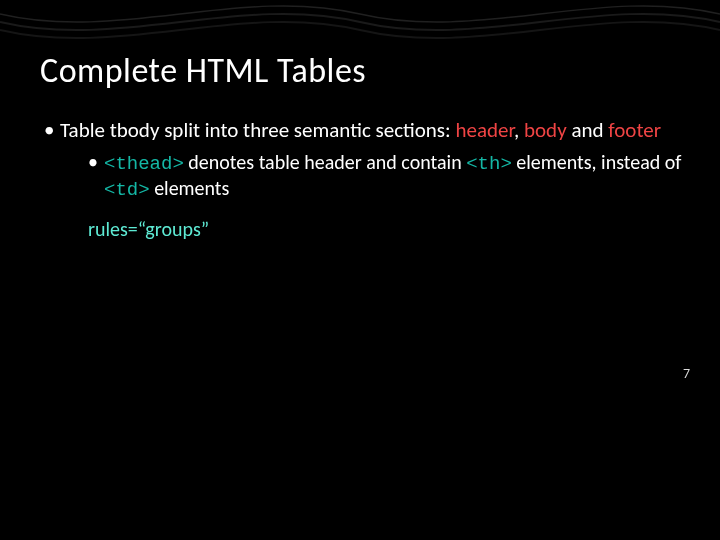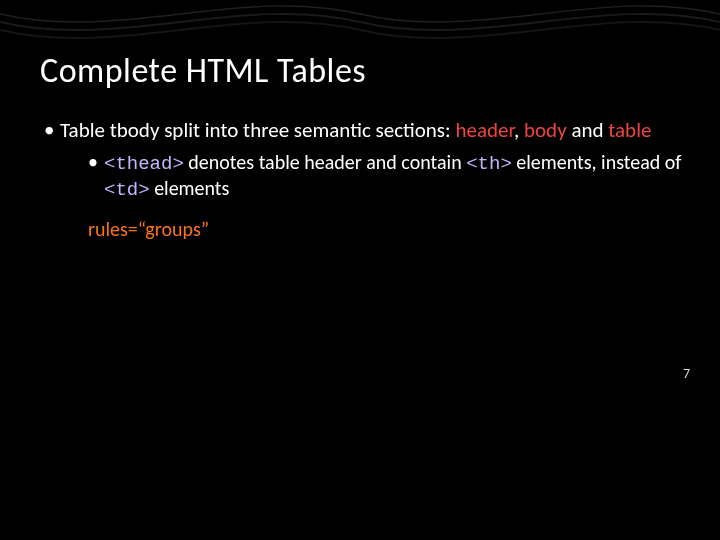--- a/index.html
+++ b/index.html
@@ -73,27 +73,27 @@
     left: 0;
     top: 0;
     color: #fff;
     font-size: 20px;
   }
   .dim {
     color: #ef4444;
   }
   .code {
     font-family: Consolas, "Courier New", monospace;
-    color: #c4b5fd;
+    color: #14b8a6;
     font-size: 19px;
   }
   .extra {
     margin: 14px 0 0 48px;
     font-size: 20px;
-    color: #f97316;
+    color: #5eead4;
   }
   .pagenum {
     position: absolute;
     right: 30px;
     bottom: 18px;
     font-size: 14px;
     color: #ddd;
   }
   .seg { white-space: pre-wrap; }
 </style>
@@ -104,21 +104,21 @@
 
   <svg class="wave" viewBox="0 0 720 60" preserveAspectRatio="none">
     <path d="M0,22 C120,50 240,-6 360,22 C480,50 600,-6 720,22" stroke="#1a1a1a" stroke-width="2" fill="none"></path>
     <path d="M0,30 C120,58 240,2 360,30 C480,58 600,2 720,30" stroke="#151515" stroke-width="2" fill="none"></path>
     <path d="M0,14 C120,42 240,-14 360,14 C480,42 600,-14 720,14" stroke="#202020" stroke-width="1.5" fill="none"></path>
   </svg>
 
   <h1 class="title">Complete HTML Tables</h1>
 
   <ul class="top" id="top-list">
-      <li><span class="seg ">Table tbody split into three semantic sections: </span><span class="seg dim">header</span><span class="seg ">, </span><span class="seg dim">body</span><span class="seg "> and </span><span class="seg dim">table</span><ul class="sub">
+      <li><span class="seg ">Table tbody split into three semantic sections: </span><span class="seg dim">header</span><span class="seg ">, </span><span class="seg dim">body</span><span class="seg "> and </span><span class="seg dim">footer</span><ul class="sub">
           <li><span class="seg code">&lt;thead&gt;</span><span class="seg "> denotes table header and contain </span><span class="seg code">&lt;th&gt;</span><span class="seg "> elements, instead of </span><span class="seg code">&lt;td&gt;</span><span class="seg "> elements</span></li>
         </ul></li>
     </ul>
 
   <div class="extra">rules=“groups”</div>
 
   <div class="pagenum">7</div>
 </div>
 
 </body></html>

